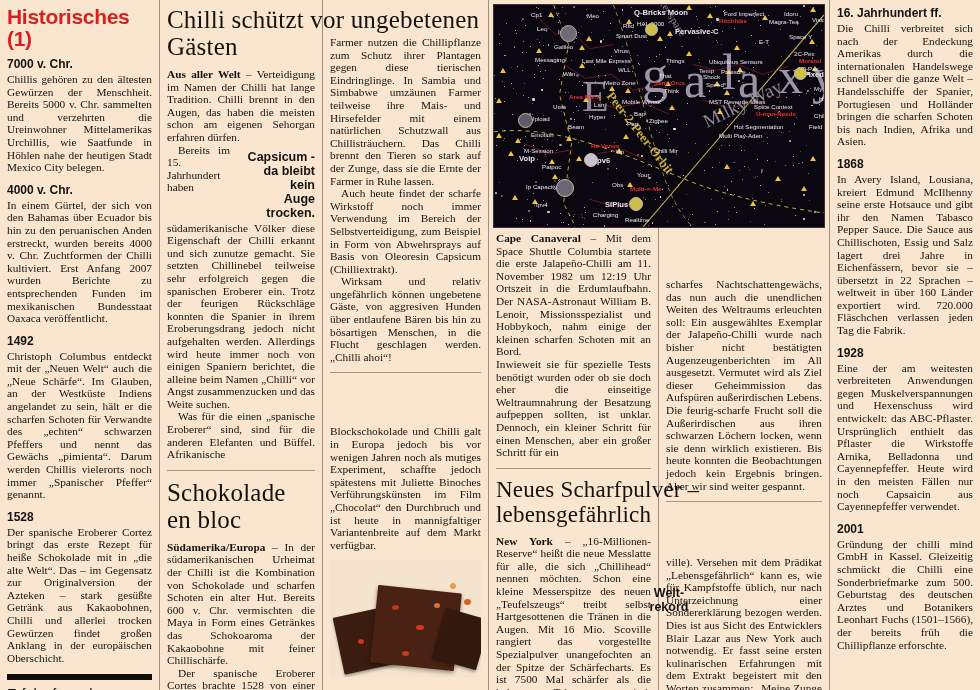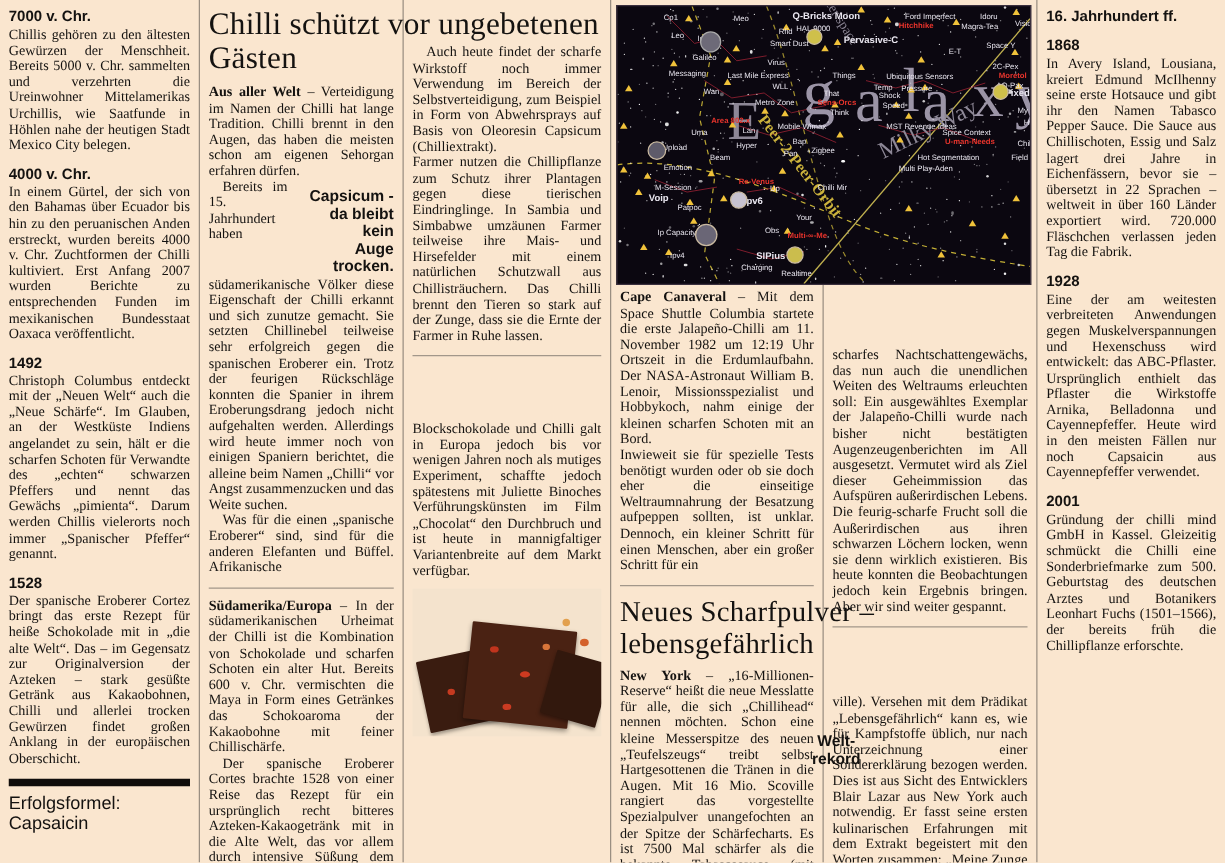--- a/index.html
+++ b/index.html
@@ -90,20 +90,21 @@
   .sm-tri{position:absolute;width:0;height:0;border-left:3px solid transparent;border-right:3px solid transparent;border-bottom:5px solid #f0c23a;}
   .sm-ring{position:absolute;border:1px solid #c9b9a0;border-radius:50%;}
   .sm-path{position:absolute;top:0;left:0;width:100%;height:100%;}
 </style>
 </head>
 <body>
 
 <div class="page">
 
   <div class="col rule-r" style="width:160px;">
+    <h1 class="kicker">Historisches (1)</h1>
 
     <h3 class="subhead">7000 v. Chr.</h3>
     <p class="body">Chillis gehören zu den ältesten Gewürzen der Menschheit. Bereits 5000 v. Chr. sammelten und verzehrten die Ureinwohner Mittelamerikas Urchillis, wie Saatfunde in Höhlen nahe der heutigen Stadt Mexico City belegen.</p>
 
     <h3 class="subhead">4000 v. Chr.</h3>
     <p class="body">In einem Gürtel, der sich von den Bahamas über Ecuador bis hin zu den peruanischen Anden erstreckt, wurden bereits 4000 v. Chr. Zuchtformen der Chilli kultiviert. Erst Anfang 2007 wurden Berichte zu entsprechenden Funden im mexikanischen Bundesstaat Oaxaca veröffentlicht.</p>
 
     <h3 class="subhead">1492</h3>
     <p class="body">Christoph Columbus entdeckt mit der „Neuen Welt“ auch die „Neue Schärfe“. Im Glauben, an der Westküste Indiens angelandet zu sein, hält er die scharfen Schoten für Verwandte des „echten“ schwarzen Pfeffers und nennt das Gewächs „pimienta“. Darum werden Chillis vielerorts noch immer „Spanischer Pfeffer“ genannt.</p>
 
@@ -124,31 +125,33 @@
     <div class="callout" style="margin-top:4px;">
       <div>Capsicum -</div>
       <div>da bleibt kein</div>
       <div>Auge trocken.</div>
     </div>
     <p class="body ind">Bereits im 15. Jahrhundert haben südamerikanische Völker diese Eigenschaft der Chilli erkannt und sich zunutze gemacht. Sie setzten Chillinebel teilweise sehr erfolgreich gegen die spanischen Eroberer ein. Trotz der feurigen Rückschläge konnten die Spanier in ihrem Eroberungsdrang jedoch nicht aufgehalten werden. Allerdings wird heute immer noch von einigen Spaniern berichtet, die alleine beim Namen „Chilli“ vor Angst zusammenzucken und das Weite suchen.</p>
     <p class="body ind" style="clear:both;">Was für die einen „spanische Eroberer“ sind, sind für die anderen Elefanten und Büffel. Afrikanische</p>
 
     <hr class="hr-thin">
 
+    <h1 class="serif-head big">Schokolade en bloc</h1>
 
     <p class="body"><b>Südamerika/Europa</b> <span>– In der südamerikanischen Urheimat der Chilli ist die Kombination von Schokolade und scharfen Schoten ein alter Hut. Bereits 600 v. Chr. vermischten die Maya in Form eines Getränkes das Schokoaroma der Kakaobohne mit feiner Chillischärfe.</span></p>
     <p class="body ind">Der spanische Eroberer Cortes brachte 1528 von einer Reise das Rezept für ein ursprünglich recht bitteres Azteken-Kakaogetränk mit in die Alte Welt, das vor allem durch intensive Süßung dem Geschmack der betuchten Europäer aus Politik und Klerus angepasst wurde.</p>
 
   </div>
 
   <div class="col rule-r" style="width:166px;">
     <div style="height:30px;"></div>
 
+    <p class="body">Farmer nutzen die Chillipflanze zum Schutz ihrer Plantagen gegen diese tierischen Eindringlinge. In Sambia und Simbabwe umzäunen Farmer teilweise ihre Mais- und Hirsefelder mit einem natürlichen Schutzwall aus Chillisträuchern. Das Chilli brennt den Tieren so stark auf der Zunge, dass sie die Ernte der Farmer in Ruhe lassen.</p>
     <p class="body ind">Auch heute findet der scharfe Wirkstoff noch immer Verwendung im Bereich der Selbstverteidigung, zum Beispiel in Form von Abwehrsprays auf Basis von Oleoresin Capsicum (Chilliextrakt).</p>
-    <p class="body">Farmer nutzen die Chillipflanze zum Schutz ihrer Plantagen gegen diese tierischen Eindringlinge. In Sambia und Simbabwe umzäunen Farmer teilweise ihre Mais- und Hirsefelder mit einem natürlichen Schutzwall aus Chillisträuchern. Das Chilli brennt den Tieren so stark auf der Zunge, dass sie die Ernte der Farmer in Ruhe lassen.</p>
+    <p class="body ind">Wirksam und relativ ungefährlich können ungebetene Gäste, von aggresiven Hunden über entlaufene Bären bis hin zu bösartigen Menschen, in die Flucht geschlagen werden. „Chilli ahoi“!</p>
 
     <hr class="hr-thin">
     <div style="height:44px;"></div>
 
     <p class="body">Blockschokolade und Chilli galt in Europa jedoch bis vor wenigen Jahren noch als mutiges Experiment, schaffte jedoch spätestens mit Juliette Binoches Verführungskünsten im Film „Chocolat“ den Durchbruch und ist heute in mannigfaltiger Variantenbreite auf dem Markt verfügbar.</p>
 
     <div class="photo">
       <div class="choc" style="left:8px;top:52px;width:60px;height:58px;background:#3a1c10;transform:rotate(-12deg);box-shadow:0 2px 3px rgba(0,0,0,.35);"></div>
       <div class="choc" style="left:44px;top:30px;width:84px;height:78px;background:#4a2213;transform:rotate(6deg);box-shadow:0 2px 4px rgba(0,0,0,.4);"></div>
       <div class="choc" style="left:108px;top:54px;width:46px;height:52px;background:#32180d;transform:rotate(16deg);box-shadow:0 2px 3px rgba(0,0,0,.35);"></div>
@@ -768,20 +771,21 @@
       <hr class="hr-thin">
       <div style="height:46px;"></div>
 
       <p class="body">ville). Versehen mit dem Prädikat „Lebensgefährlich“ kann es, wie für Kampfstoffe üblich, nur nach Unterzeichnung einer Sondererklärung bezogen werden. Dies ist aus Sicht des Entwicklers Blair Lazar aus New York auch notwendig. Er fasst seine ersten kulinarischen Erfahrungen mit dem Extrakt begeistert mit den Worten zusammen: „Meine Zunge schwoll an, und ich hatte tagelang höllische Schmerzen.“ – Guten Appetit.</p>
     </div>
   </div>
 
   <div class="col rule-l" style="width:151px;">
 
     <h3 class="subhead">16. Jahrhundert ff.</h3>
+    <p class="body">Die Chilli verbreitet sich nach der Endeckung Amerikas durch die internationalen Handelswege schnell über die ganze Welt – Handelsschiffe der Spanier, Portugiesen und Holländer bringen die scharfen Schoten bis nach Indien, Afrika und Asien.</p>
 
     <h3 class="subhead">1868</h3>
     <p class="body">In Avery Island, Lousiana, kreiert Edmund McIlhenny seine erste Hotsauce und gibt ihr den Namen Tabasco Pepper Sauce. Die Sauce aus Chillischoten, Essig und Salz lagert drei Jahre in Eichenfässern, bevor sie – übersetzt in 22 Sprachen – weltweit in über 160 Länder exportiert wird. 720.000 Fläschchen verlassen jeden Tag die Fabrik.</p>
 
     <h3 class="subhead">1928</h3>
     <p class="body">Eine der am weitesten verbreiteten Anwendungen gegen Muskelverspannungen und Hexenschuss wird entwickelt: das ABC-Pflaster. Ursprünglich enthielt das Pflaster die Wirkstoffe Arnika, Belladonna und Cayennepfeffer. Heute wird in den meisten Fällen nur noch Capsaicin aus Cayennepfeffer verwendet.</p>
 
     <h3 class="subhead">2001</h3>
     <p class="body">Gründung der chilli mind GmbH in Kassel. Gleizeitig schmückt die Chilli eine Sonderbriefmarke zum 500. Geburtstag des deutschen Arztes und Botanikers Leonhart Fuchs (1501–1566), der bereits früh die Chillipflanze erforschte.</p>
 

